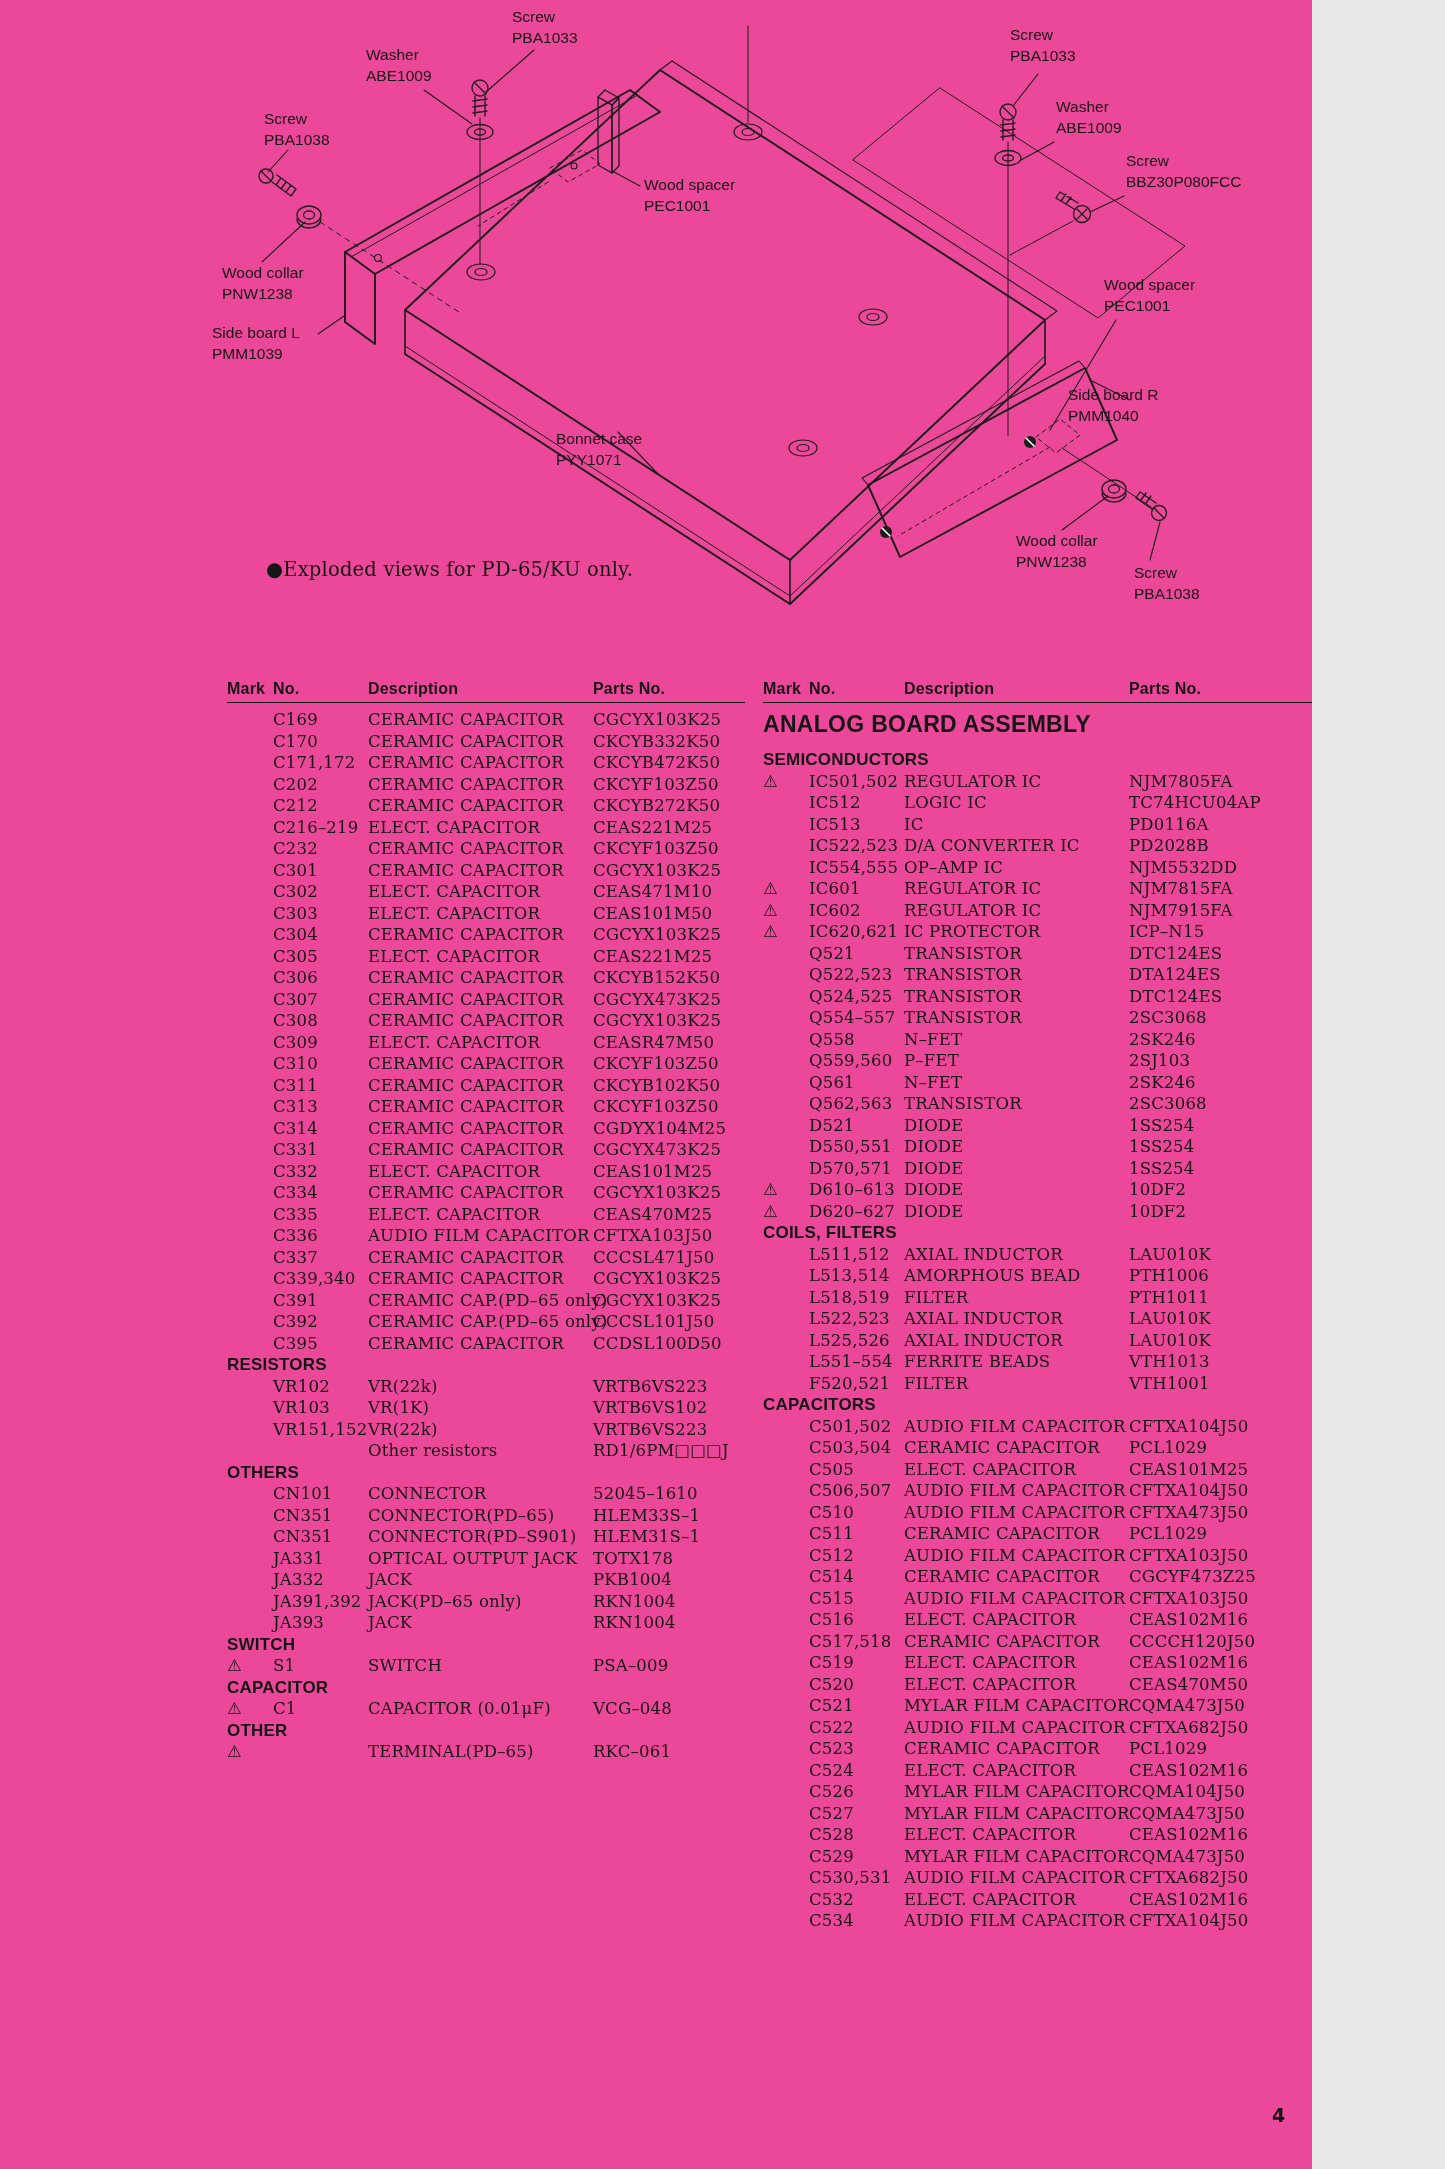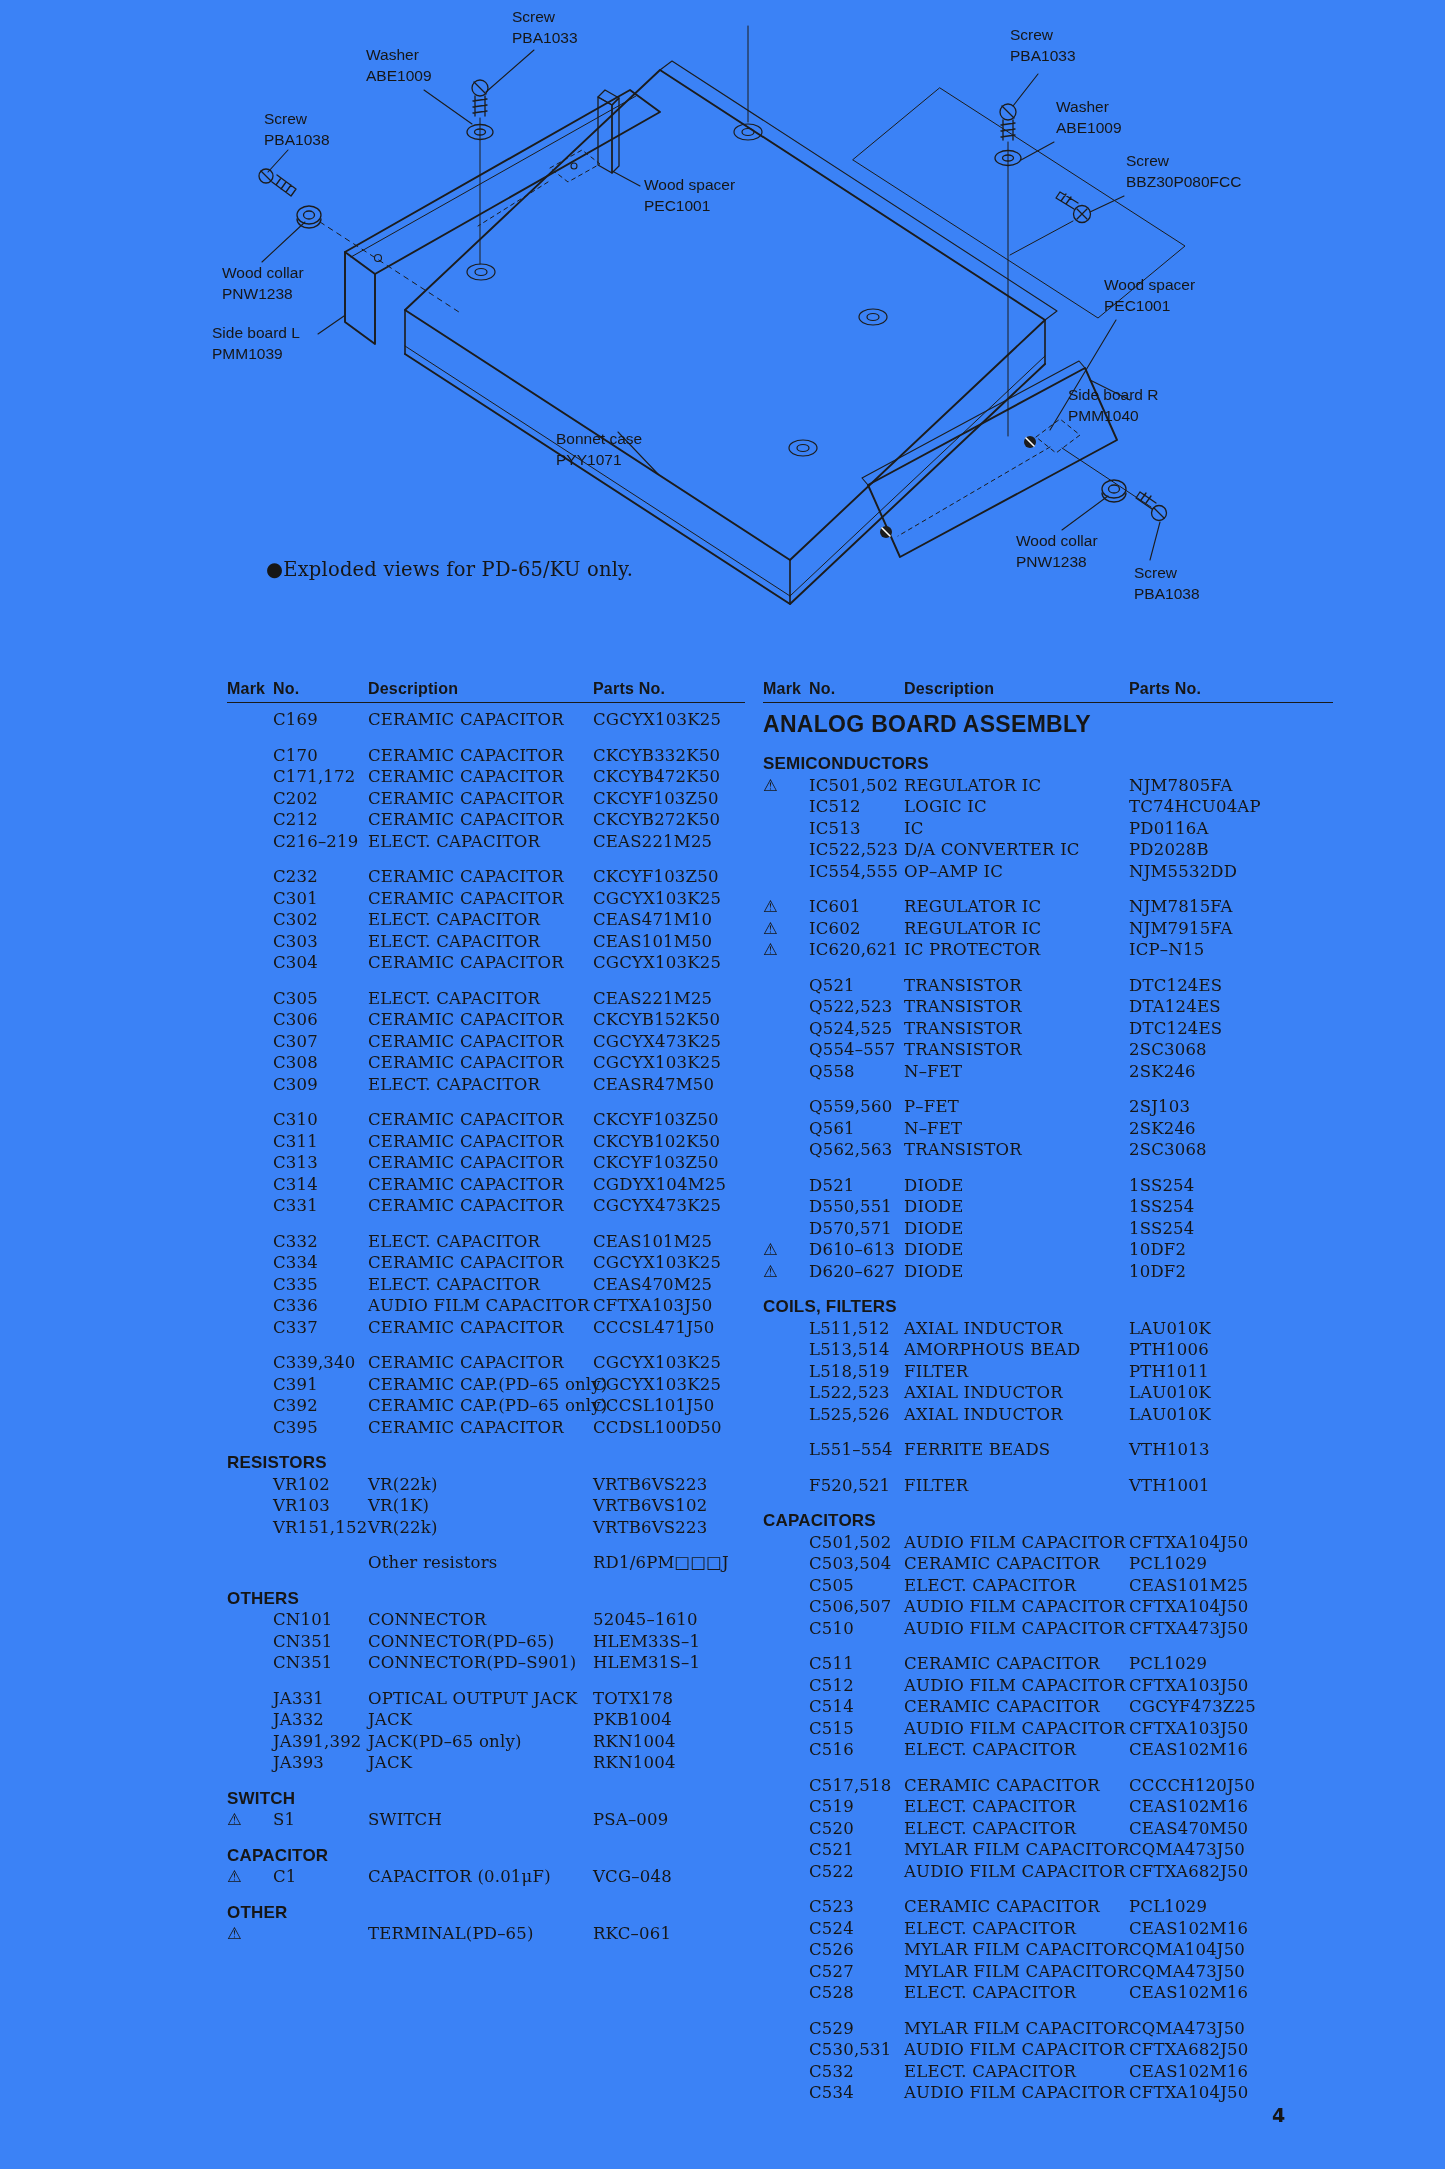--- a/index.html
+++ b/index.html
@@ -1,31 +1,31 @@
 <!DOCTYPE html>
 <html><head>
 <meta charset="utf-8">
 <style>
   html,body{margin:0;padding:0;background:#e8e8e6}
-  #page{position:relative;width:1445px;height:2169px;background:#3b82f6;color:#161616;
+  #page{position:relative;width:1312px;height:2169px;background:#ec4899;color:#161616;
         font-family:"Liberation Sans",sans-serif;overflow:hidden}
   #diagram-svg{position:absolute;left:0;top:0}
   .dlabel{position:absolute;font:400 15.5px/21px "Liberation Sans",sans-serif;
           color:#161616;white-space:nowrap}
   .dlabel span{display:block}
   #note{position:absolute;left:266px;top:558px;font:19.5px "DejaVu Serif",serif;letter-spacing:.2px}
   .col{position:absolute;top:680px}
   #col-left{left:227px;width:518px}
   #col-right{left:763px;width:570px}
   .col-header{position:relative;height:22px;border-bottom:1.8px solid #1a1a1a;
               font:bold 16px "Liberation Sans",sans-serif;letter-spacing:.2px}
   .col-header span{position:absolute;top:0;white-space:nowrap}
   .h-mark{left:0}.h-no{left:46px}.h-desc{left:141px}.h-parts{left:366px}
   .blocks{padding-top:0}
-  .block{margin-top:14px}
+  .block{}
   .block.heading{font:bold 17px/21.5px "Liberation Sans",sans-serif;letter-spacing:.2px}
   .block.heading + .block.group{margin-top:0}
   .block.title{font:bold 23px/30px "Liberation Sans",sans-serif;letter-spacing:.3px;
                margin-top:24px;margin-bottom:10px}
   .block:first-child{margin-top:6px}
   .row{position:relative;height:21.5px}
   .row span{position:absolute;top:0;white-space:nowrap;
             font:16.5px/21.5px "DejaVu Serif",serif;letter-spacing:.2px}
   .c-mark{left:0;font:15px/21.5px "DejaVu Sans",sans-serif}
   .c-no{left:46px}.c-desc{left:141px}.c-parts{left:366px}

